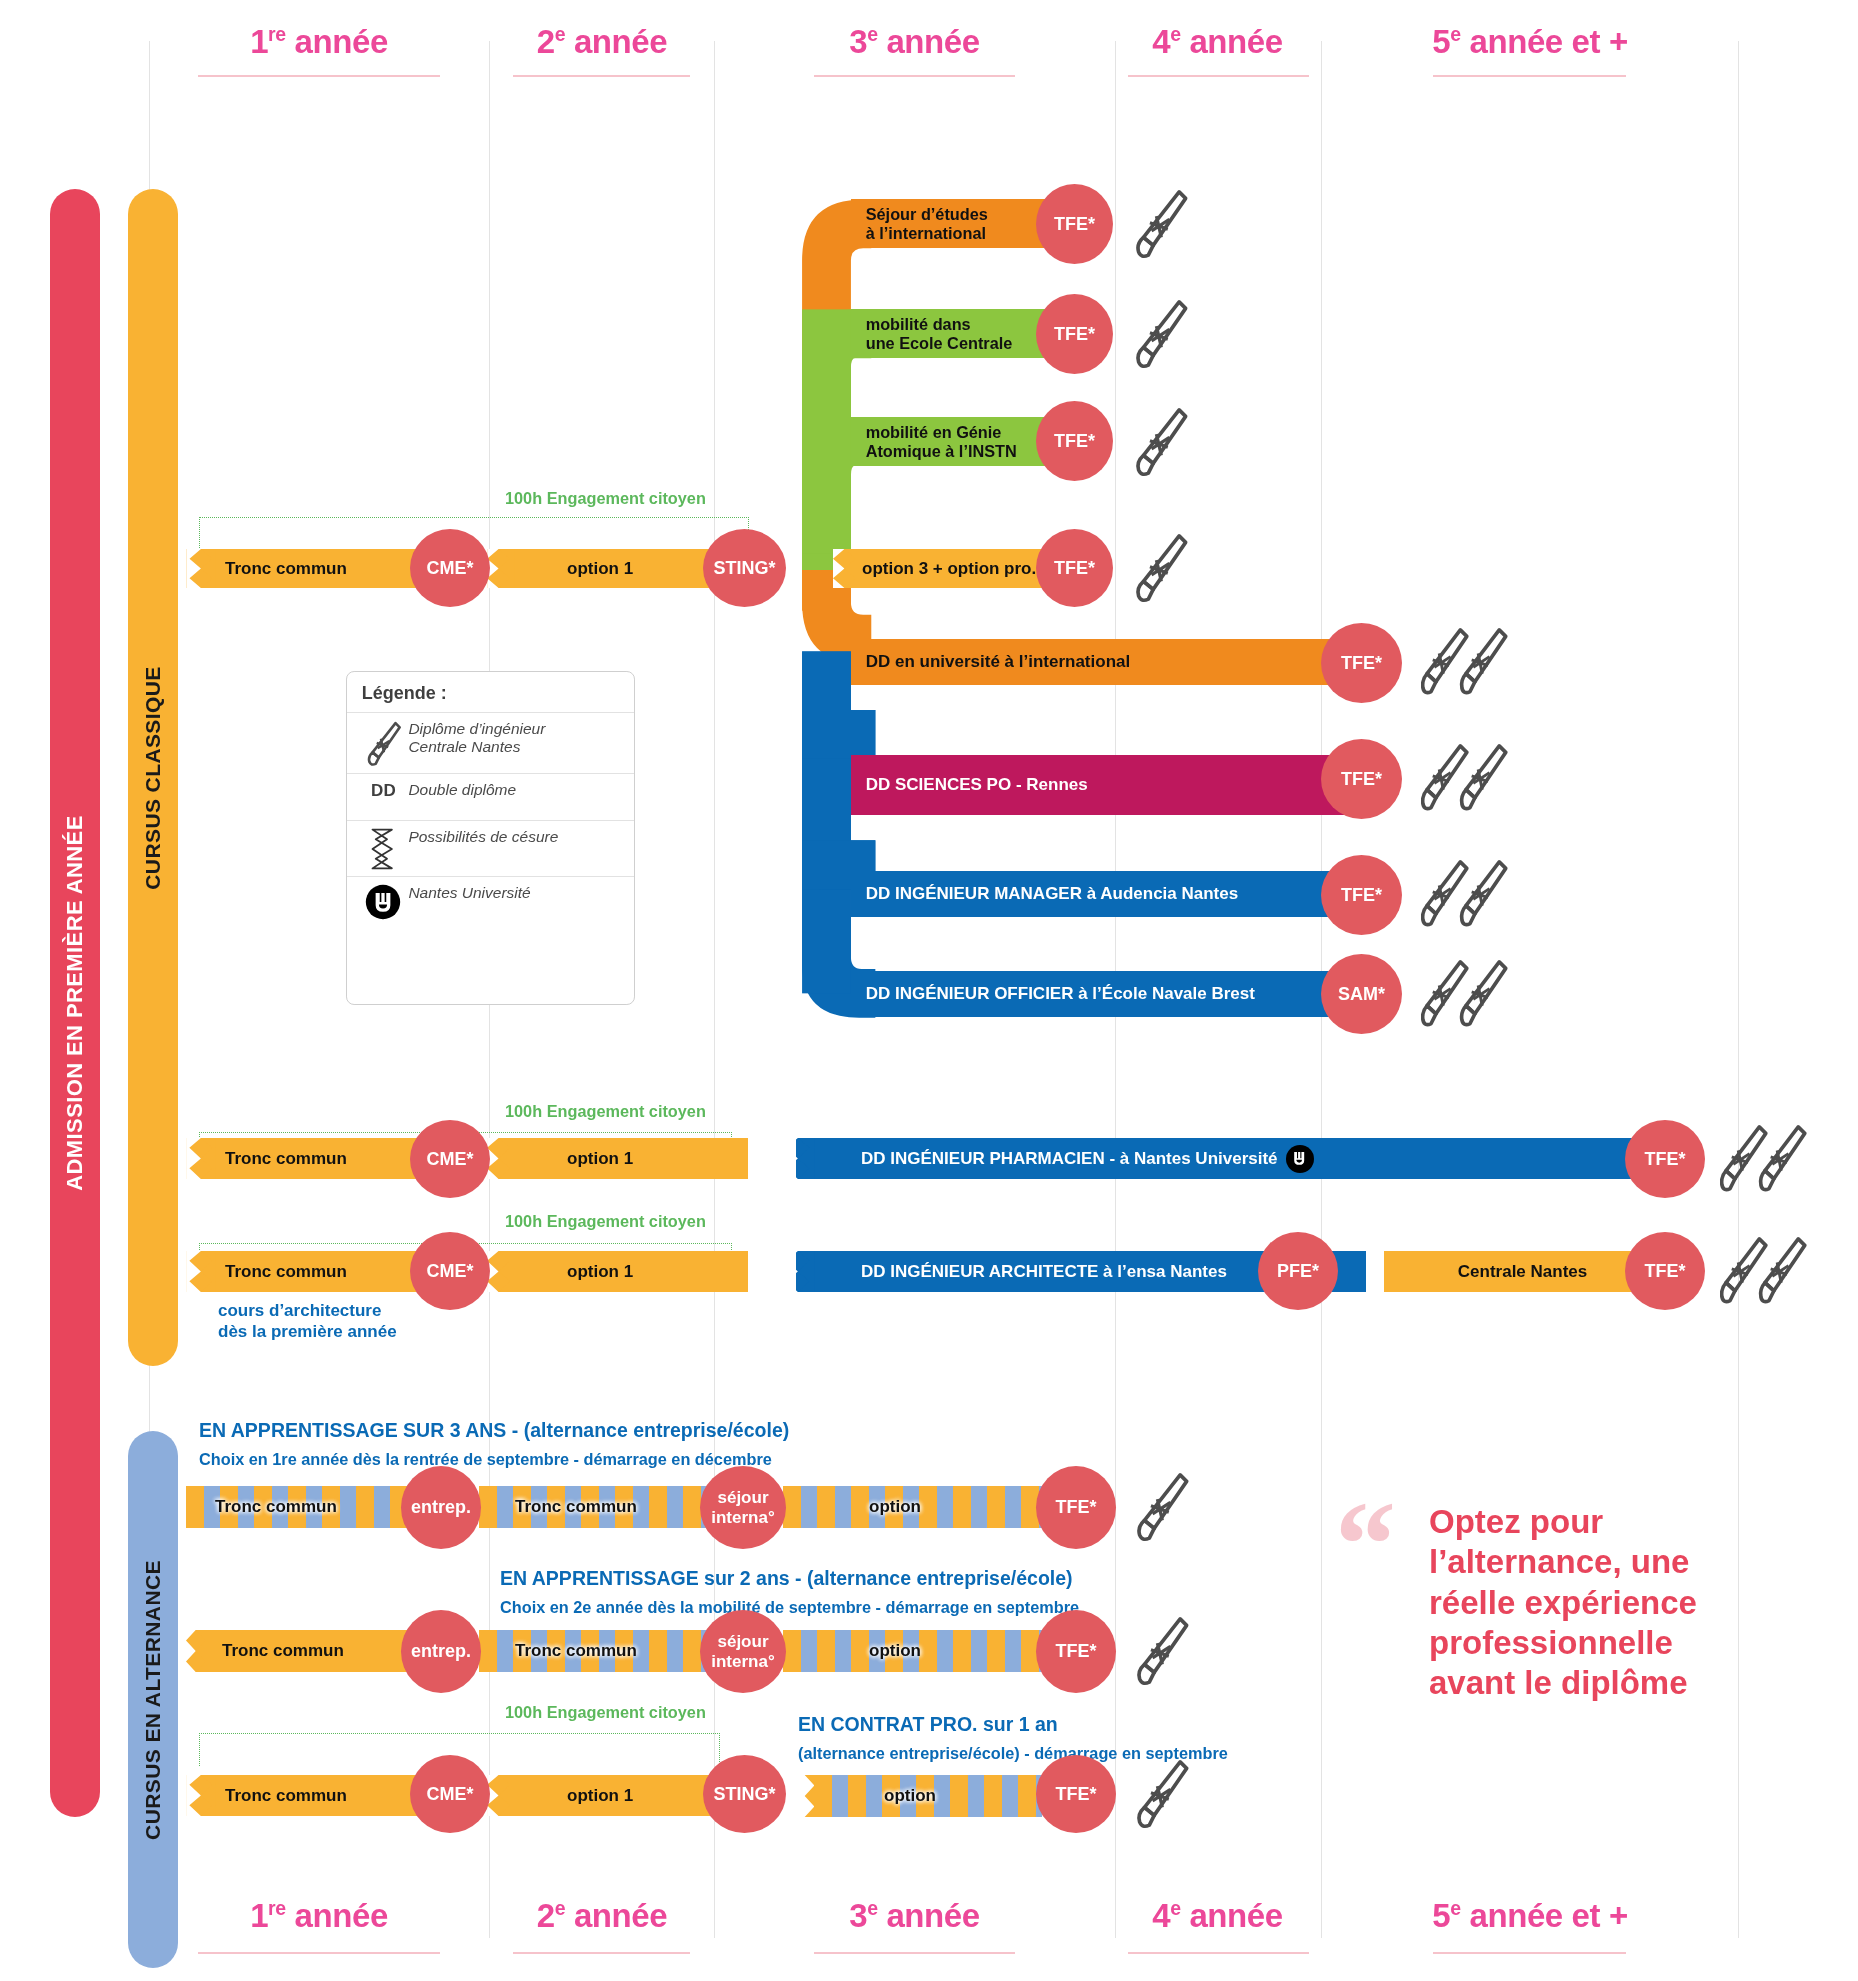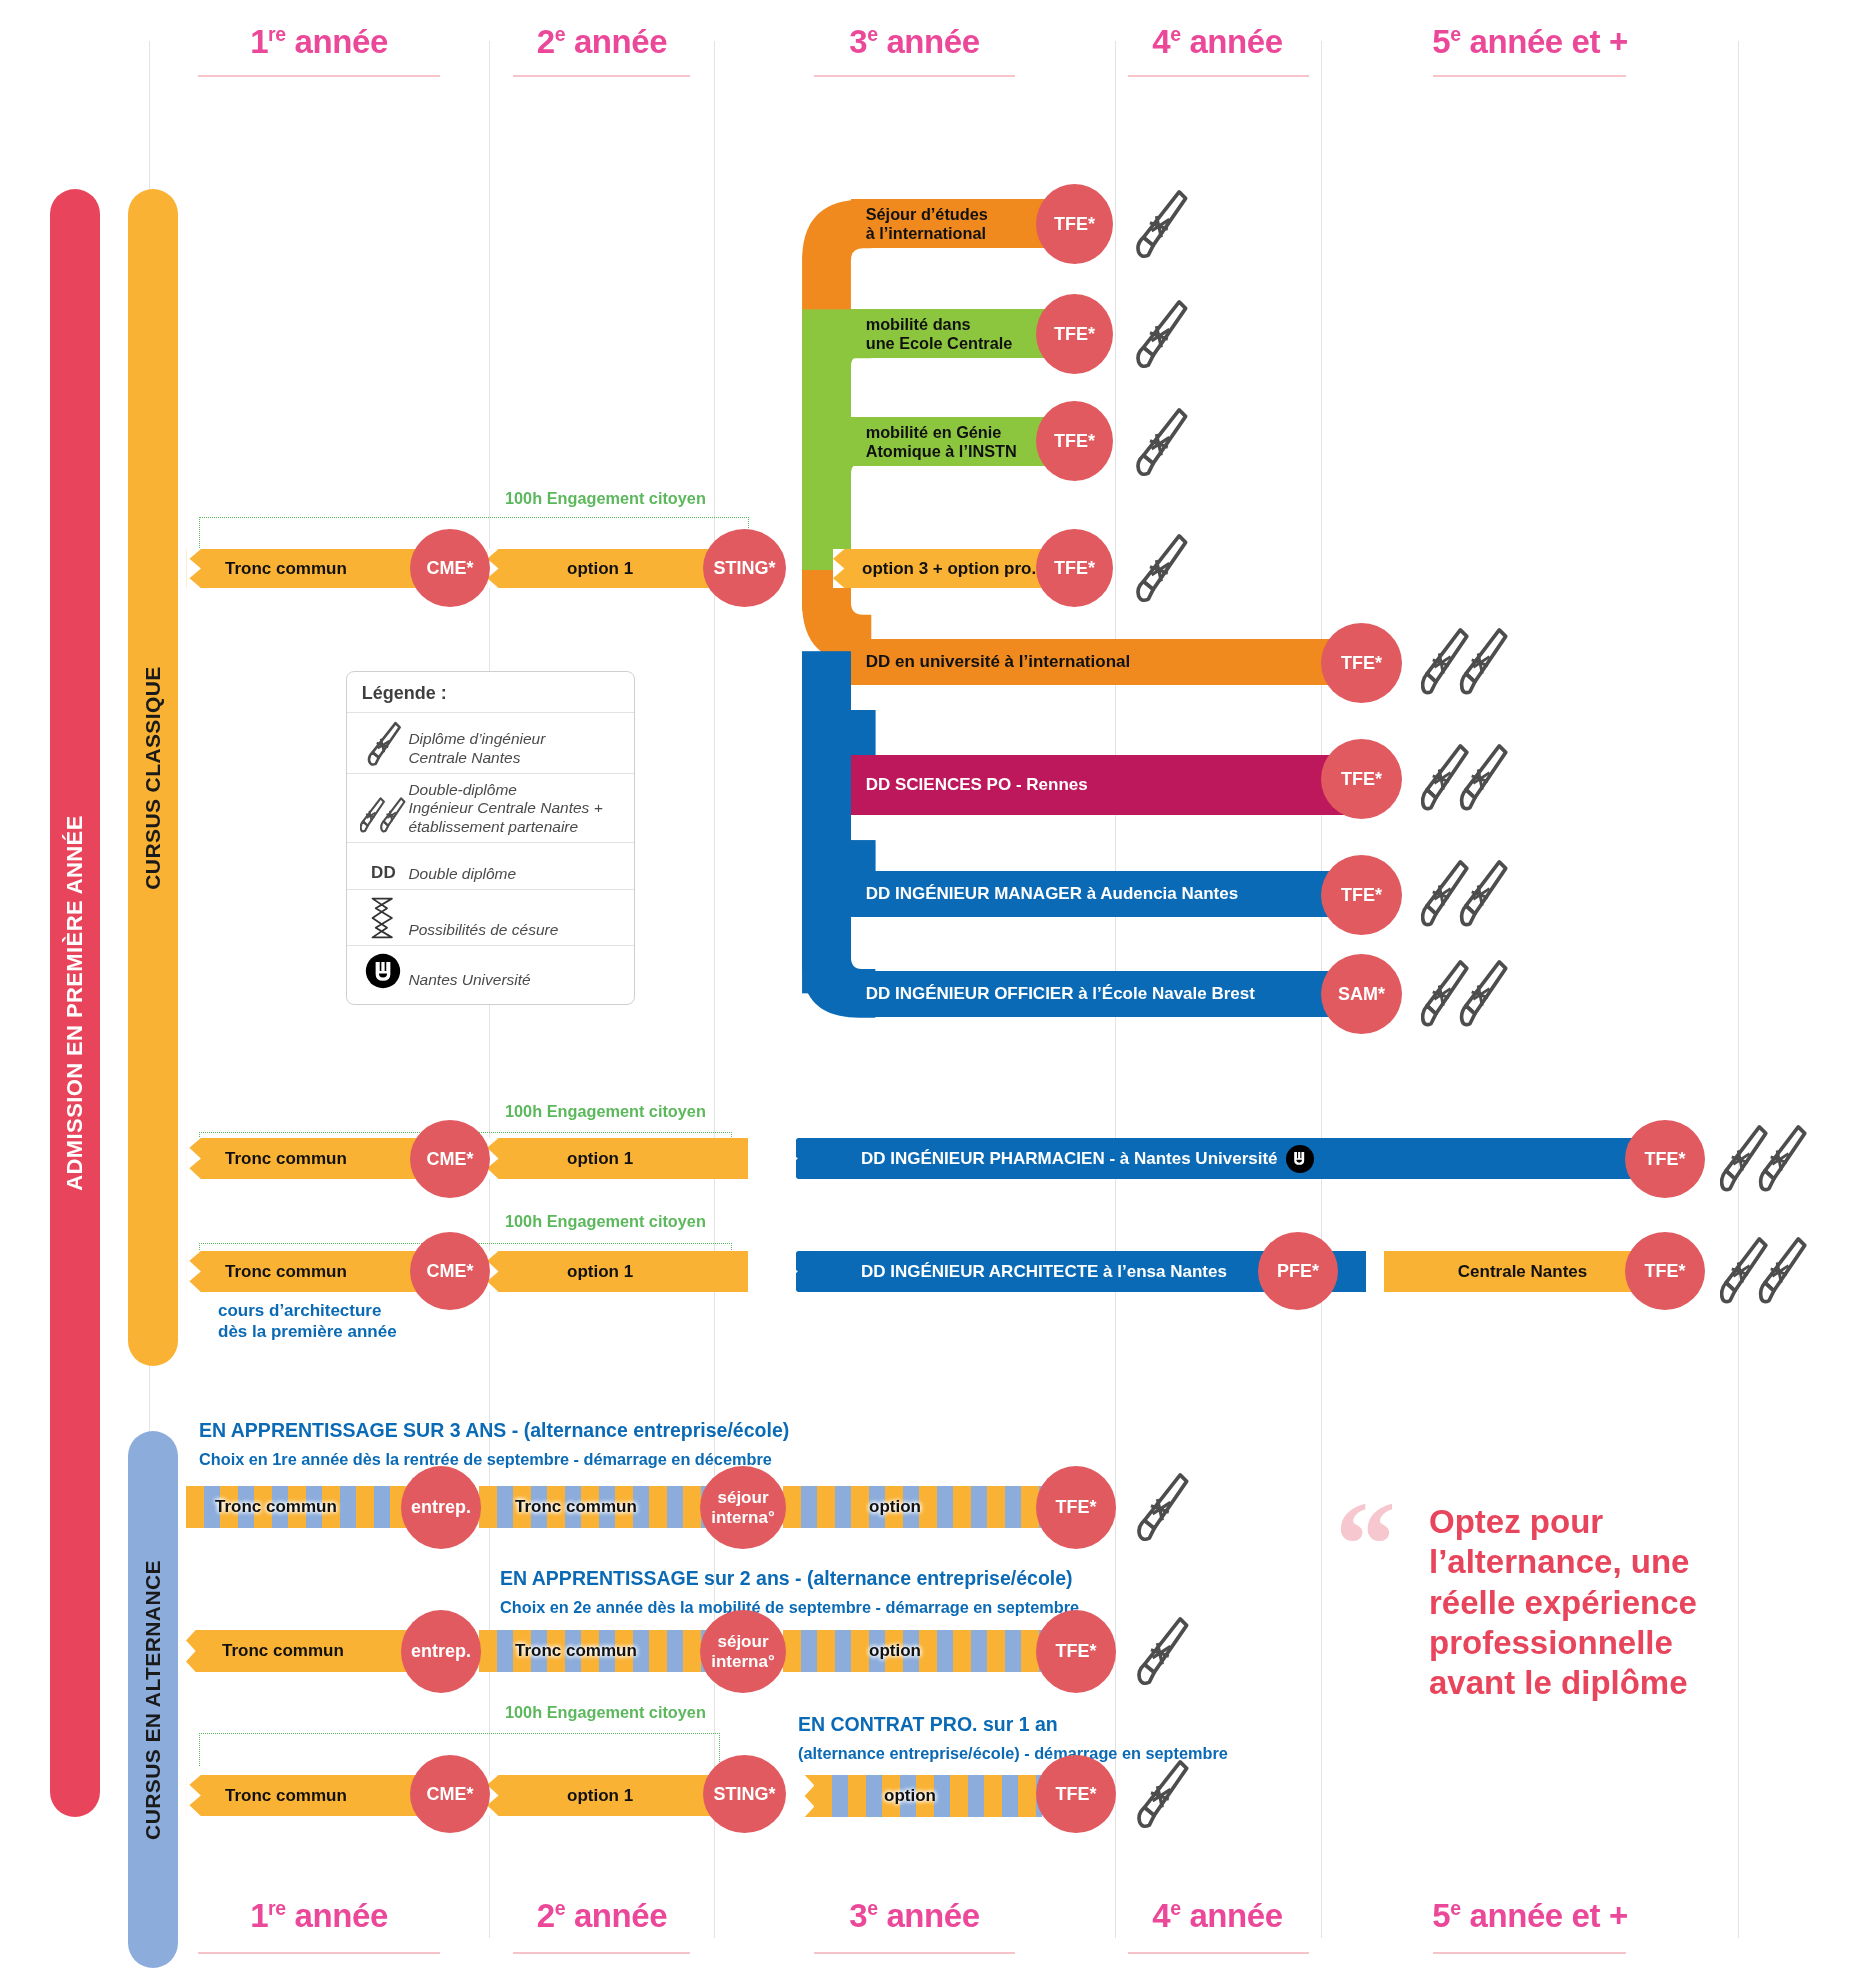--- a/index.html
+++ b/index.html
@@ -15,21 +15,21 @@
   .band-label{font-weight:bold;font-size:17px;white-space:nowrap;}
   .oval{position:absolute;border-radius:50%;background:#e15a5f;color:#fff;display:flex;align-items:center;justify-content:center;
         font-weight:bold;font-size:18px;text-align:center;line-height:1.05;z-index:30;}
   .dip{position:absolute;z-index:20;}
   .note-green{position:absolute;color:#5cb85c;font-size:16.3px;font-weight:600;white-space:nowrap;}
   .note-blue{position:absolute;color:#0a6ab5;font-size:17px;font-weight:bold;white-space:nowrap;}
   .note-blue.sm{font-size:16.3px;}
   .dash-box{position:absolute;border:1.6px dotted #5cb85c;border-bottom:none;box-sizing:border-box;}
   .legend{position:absolute;border:0.8px solid #cfcfcf;border-radius:8.1px;background:#fff;box-sizing:border-box;z-index:40;}
   .legend h4{margin:0;padding:11.4px 0 8.1px 14.7px;font-size:18px;color:#3f3f3f;font-weight:bold;}
-  .lrow{display:flex;align-items:flex-end;border-top:0.8px solid #e2e2e2;padding:6.5px 8.1px 6.5px 11.4px;min-height:33px;}
+  .lrow{display:flex;align-items:flex-start;border-top:0.8px solid #e2e2e2;padding:6.5px 8.1px 6.5px 11.4px;min-height:33px;}
   .lico{width:50px;flex:0 0 50px;display:flex;align-items:center;justify-content:center;}
   .ltxt{font-style:italic;font-size:15.5px;color:#4a4a4a;line-height:1.18;}
   .dd-abbr{font-style:normal;font-weight:bold;font-size:17px;color:#3f3f3f;}
   .quote-mark{position:absolute;color:#f6c7ce;font-size:122px;font-weight:bold;line-height:.7;font-family:"Liberation Serif",serif;}
   .quote-txt{position:absolute;color:#e8455c;font-weight:bold;font-size:33px;line-height:1.22;}
   .nu-badge{display:inline-flex;align-items:center;justify-content:center;width:28px;height:28px;border-radius:50%;
             background:#000;color:#fff;font-weight:bold;font-size:18px;margin-left:8.1px;vertical-align:middle;}
   .striped{background-image:repeating-linear-gradient(90deg,#f9b233 0 18px,#8caddb 18px 34px);}
 </style>
 </head>
@@ -270,37 +270,20 @@
             <path d="M58 6 L66 14 L26 72 L14 62 Z"></path>
               <path d="M14 62 L26 72 L20 84 Q11 88 8 80 Q5 70 14 62 Z"></path>
           </g>
           <path d="M22 44 L44 52 M30 36 L36 62 M24 54 L46 40" stroke="#4d4d4d" stroke-width="4.5" fill="none"></path>
         </svg>
       </div>
       <div class="ltxt" style="white-space:pre-line;">Diplôme d’ingénieur
 Centrale Nantes</div>
     </div>
 
-    <div class="lrow">
-      <div class="lico">
-        <svg width="47" height="42" viewBox="0 0 110 90">
-          <g fill="none" stroke="#4d4d4d" stroke-width="5" stroke-linejoin="round">
-            <path d="M48 6 L56 14 L18 70 L7 60 Z"></path>
-              <path d="M7 60 L18 70 L12 82 Q4 86 2 78 Q0 68 7 60 Z"></path>
-            <path d="M96 6 L104 14 L66 70 L55 60 Z"></path>
-              <path d="M55 60 L66 70 L60 82 Q52 86 50 78 Q48 68 55 60 Z"></path>
-          </g>
-          <path d="M14 43 L34 50 M22 35 L27 60 M16 52 L36 39" stroke="#4d4d4d" stroke-width="4" fill="none"></path>
-          <path d="M62 43 L82 50 M70 35 L75 60 M64 52 L84 39" stroke="#4d4d4d" stroke-width="4" fill="none"></path>
-        </svg>
-      </div>
-      <div class="ltxt" style="white-space:pre-line;">Double-diplôme
-Ingénieur Centrale Nantes +
-établissement partenaire</div>
-    </div>
 
     <div class="lrow">
       <div class="lico">
         <span class="dd-abbr">DD</span>
       </div>
       <div class="ltxt">Double diplôme</div>
     </div>
 
     <div class="lrow">
       <div class="lico">

